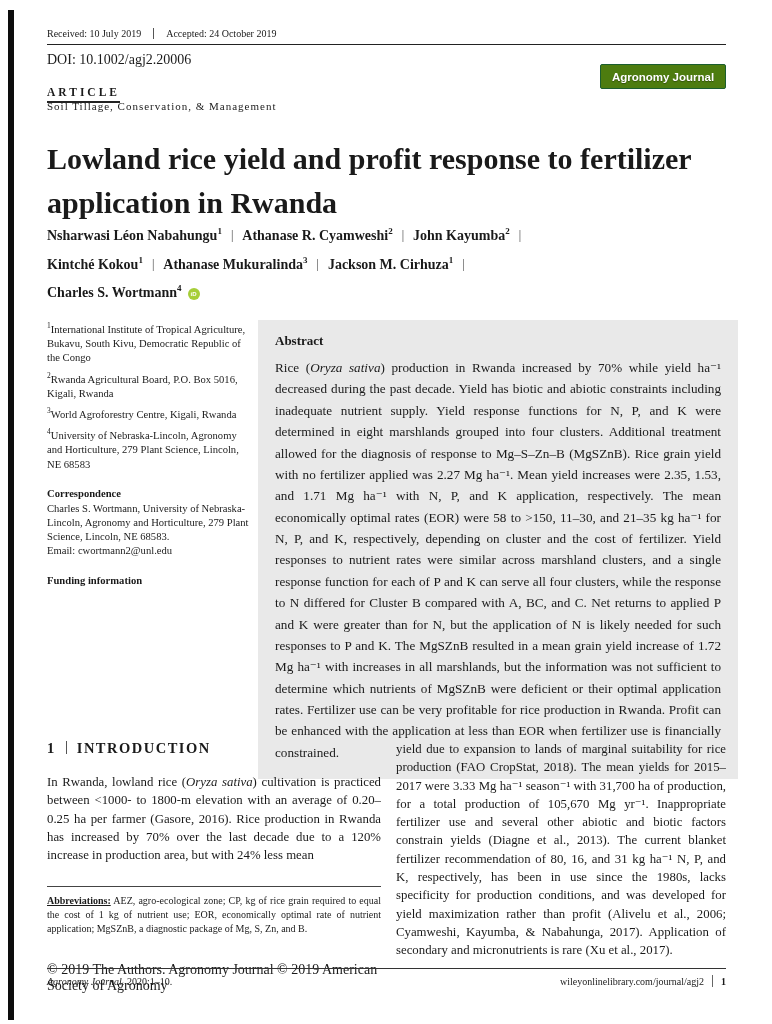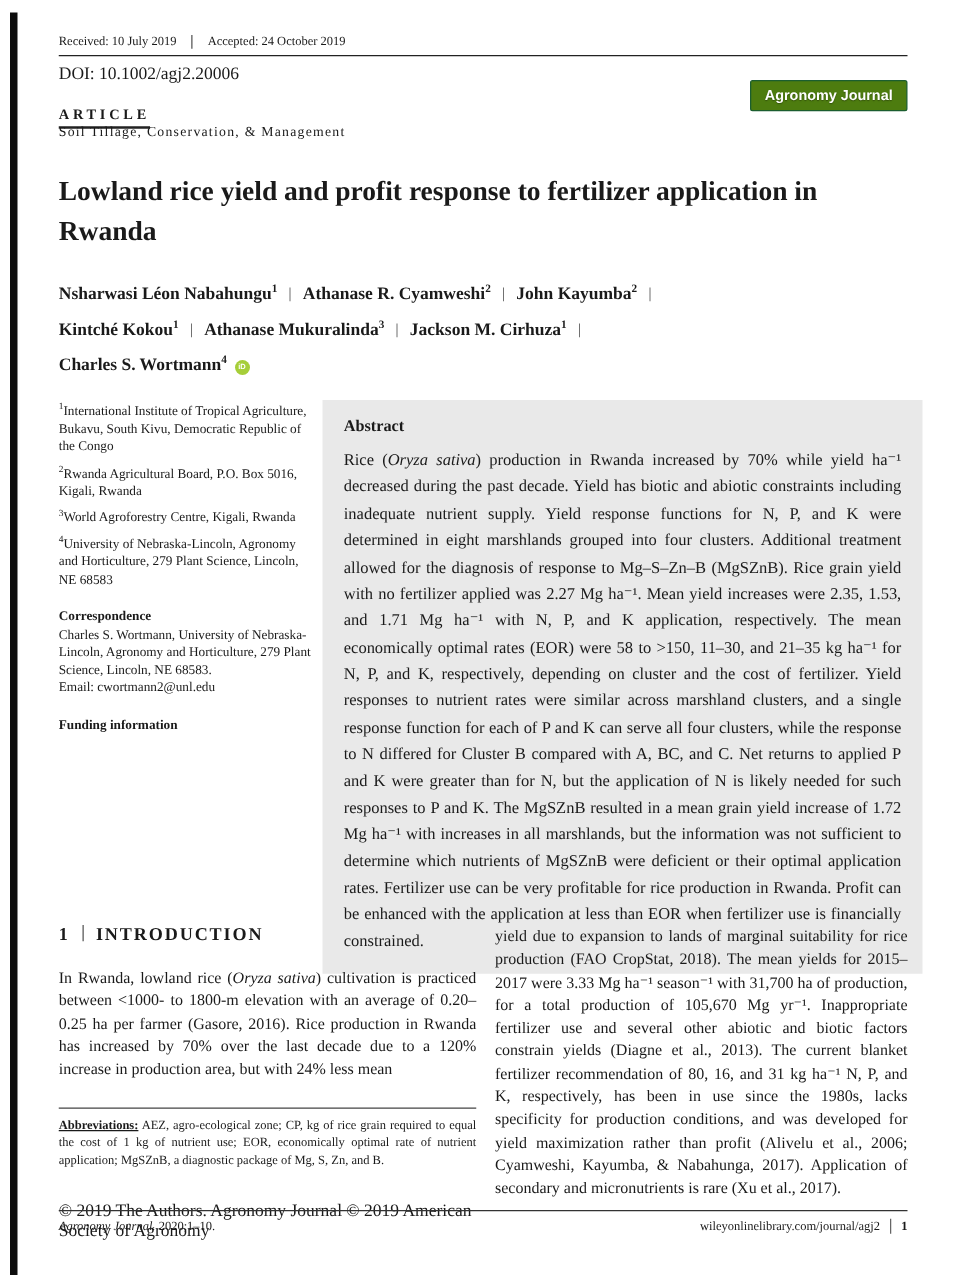--- a/index.html
+++ b/index.html
@@ -36,21 +36,21 @@
     font-size: 11.5px; font-weight: bold; letter-spacing: 3px;
     border-bottom: 2px solid #222; padding-bottom: 3px;
   }
   .category {
     position: absolute; left: 47px; top: 100px;
     font-size: 11px; font-weight: normal; letter-spacing: 1px; text-align: right;
   }
   
   .title {
     position: absolute; left: 47px; top: 137px; width: 660px;
-    font-size: 22px; font-weight: bold; line-height: 1.45;
+    font-size: 30px; font-weight: bold; line-height: 1.45;
   }
   .authors {
     position: absolute; left: 47px; top: 222px; width: 670px;
     font-size: 14px; font-weight: bold; line-height: 2.05;
   }
   .authors sup { font-size: 9px; font-weight: bold; }
   .asep { font-weight: normal; color: #444; font-size: 12px; margin: 0 9px; position: relative; top: -1px; }
   .orcid {
     display: inline-block; width: 12px; height: 12px; border-radius: 50%;
     background: #a6ce39; color: #fff; font-family: "Liberation Sans", sans-serif;

